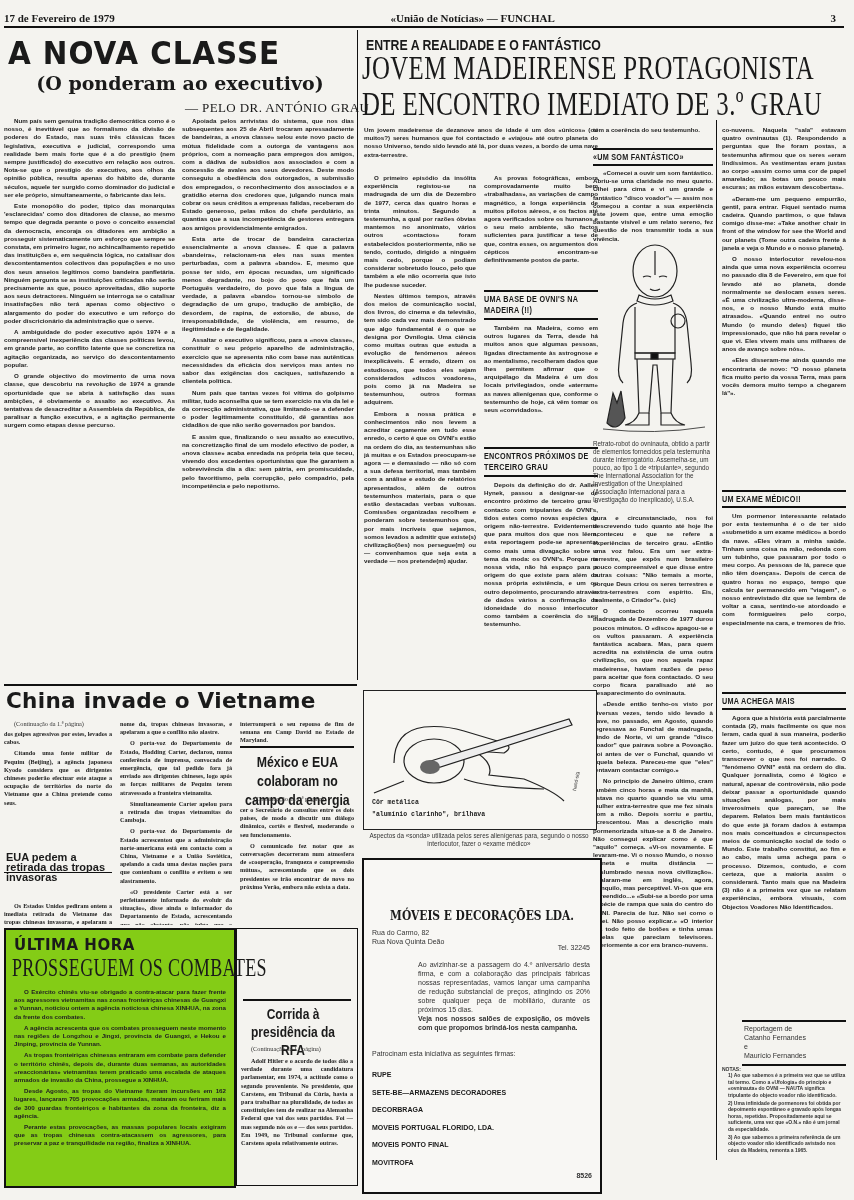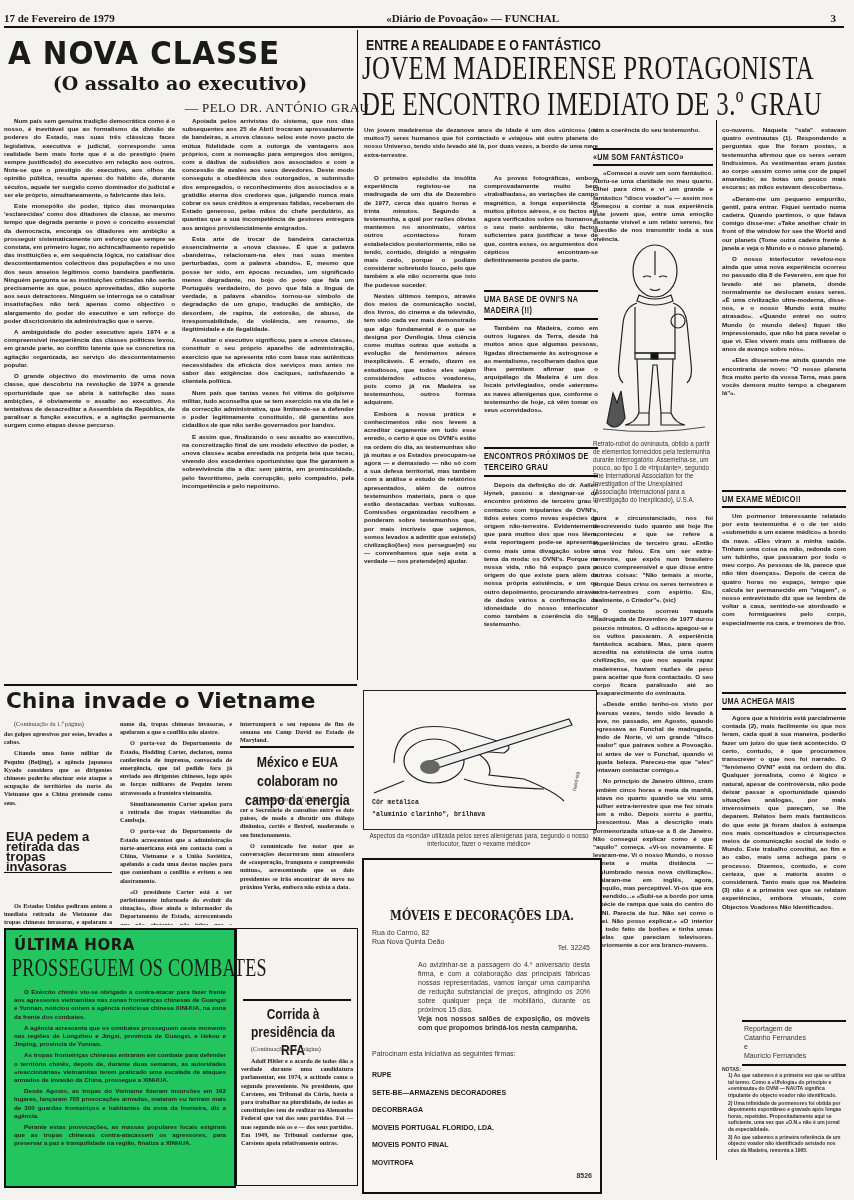--- a/index.html
+++ b/index.html
@@ -12,26 +12,26 @@
   .sub-h { font-family:"Liberation Sans", sans-serif; font-weight:bold; font-size:8.5px; letter-spacing:0.3px; transform:scaleX(0.85); transform-origin:left; white-space:nowrap; }
   .box { border:2px solid #111; }
   .caption { font-family:"Liberation Sans", sans-serif; font-size:6.3px; line-height:8px; color:#333; }
   svg { display:block; }
 </style>
 </head>
 <body>
 
 <div class="abs masthead">
   <span>17 de Fevereiro de 1979</span>
-  <span>«Diário de Povoação» — FUNCHAL</span>
+  <span>«União de Notícias» — FUNCHAL</span>
   <span style="margin-right:8px">3</span>
 </div>
 
 <div class="abs" style="left:8px;top:34px;font-family:'DejaVu Sans',sans-serif;font-weight:900;font-size:32px;letter-spacing:1px;transform:scaleX(0.92);transform-origin:left;white-space:nowrap;">A NOVA CLASSE</div>
-<div class="abs" style="left:30px;top:72px;width:300px;text-align:center;font-family:'DejaVu Serif',serif;font-weight:bold;font-size:19px;white-space:nowrap;">(O assalto ao executivo)</div>
+<div class="abs" style="left:30px;top:72px;width:300px;text-align:center;font-family:'DejaVu Serif',serif;font-weight:bold;font-size:19px;white-space:nowrap;">(O ponderam ao executivo)</div>
 <div class="abs" style="left:185px;top:100px;font-family:'Liberation Serif',serif;font-size:13px;letter-spacing:0.4px;white-space:nowrap;">— PELO DR. ANTÓNIO GRAU</div>
 
 <div class="abs txt" style="left:4px;top:117px;width:171px;height:545px;">
   <p>Num país sem genuína tradição democrática como é o nosso, é inevitável que ao formalismo da divisão de poderes do Estado, nas suas três clássicas faces legislativa, executiva e judicial, correspondo uma realidade bem mais forte que é a do prestígio (nem sempre justificado) do executivo em relação aos outros. Nota-se que o prestígio do executivo, aos olhos da opinião pública, resulta apenas do hábito de, durante séculos, aquele ter surgido como dominador do judicial e ser ele próprio, simultaneamente, o fabricante das leis.</p>
   <p>Este monopólio do poder, típico das monarquias 'esclarecidas' como dos ditadores de classe, ao mesmo tempo que degrada perante o povo o conceito essencial da democracia, encoraja os ditadores em ambição a prosseguir sistematicamente um esforço que sempre se constata, em primeiro lugar, no achincalhamento repetido das instituições e, em sequência lógica, no catalisar dos descontentamentos colectivos das populações e no uso dos seus anseios legítimos como bandeira panfletária. Ninguém pergunta se as instituições criticadas não serão precisamente as que, pouco aproveitadas, dão suporte aos seus detractores. Ninguém se interroga se o catalisar insatisfações não terá apenas como objectivo o alargamento do poder do executivo e um reforço do poder discricionário da administração que o serve.</p>
   <p>A ambiguidade do poder executivo após 1974 e a compreensível inexperiência das classes políticas levou, em grande parte, ao conflito latente que se concretiza na agitação organizada, ao serviço do descontentamento popular.</p>
   <p>O grande objectivo do movimento de uma nova classe, que descobriu na revolução de 1974 a grande oportunidade que se abria à satisfação das suas ambições, é obviamente o assalto ao executivo. As tentativas de desacreditar a Assembleia da República, de paralisar a função executiva, e a agitação permanente surgem como etapas desse percurso.</p>
 </div>
 <div class="abs txt" style="left:182px;top:117px;width:172px;height:545px;">
   <p>Apoiada pelos arrivistas do sistema, que nos dias subsequentes aos 25 de Abril trocaram apressadamente de bandeiras, a «nova classe» selou este novo pacto de mútua fidelidade com a outorga de vantagens aos próprios, com a nomeação para empregos dos amigos, com a dádiva de subsídios aos associados e com a concessão de avales aos seus devedores. Deste modo conseguiu a obediência dos outorgados, a submissão dos empregados, o reconhecimento dos associados e a gratidão eterna dos credores que, julgando nunca mais cobrar os seus créditos a empresas falidas, receberam do Estado generoso, pelas mãos do chefe perdulário, as quantias que a sua incompetência de gestores entregara aos amigos providencialmente emigrados.</p>
@@ -145,41 +145,41 @@
 <div class="abs caption" style="left:363px;top:832px;width:232px;text-align:center;">Aspectos da «sonda» utilizada pelos seres alienígenas para, segundo o nosso interlocutor, fazer o «exame médico»</div>
 
 <div class="abs rule" style="left:4px;top:684px;width:353px;height:2px;"></div>
 <div class="abs" style="left:6px;top:688px;font-family:'DejaVu Sans',sans-serif;font-weight:bold;font-size:22px;letter-spacing:0.3px;white-space:nowrap;transform:scaleX(0.98);transform-origin:left;">China invade o Vietname</div>
 <div class="abs caption" style="left:14px;top:720px;font-family:'Liberation Serif',serif;">(Continuação da 1.ª página)</div>
 <div class="abs txt" style="left:4px;top:730px;width:108px;height:140px;font-family:'Liberation Serif',serif;">
   <p style="text-indent:0">dos golpes agressivos por estes, levados a cabos.</p>
   <p>Citando uma fonte militar de Pequim (Beijing), a agência japonesa Kyodo considera que os dirigentes chineses poderão efectuar este ataque a ocupação de territórios do norte do Vietname que a China pretende como seus.</p>
 </div>
 <div class="abs rule" style="left:4px;top:872px;width:108px;height:1px;"></div>
-<div class="abs" style="left:6px;top:832px;width:104px;font-family:'Liberation Sans',sans-serif;font-weight:bold;font-size:13px;line-height:10px;">EUA pedem a retirada das tropas invasoras</div>
+<div class="abs" style="left:6px;top:852px;width:104px;font-family:'Liberation Sans',sans-serif;font-weight:bold;font-size:11px;line-height:10px;">EUA pedem a retirada das tropas invasoras</div>
 <div class="abs txt" style="left:4px;top:902px;width:108px;height:24px;font-family:'Liberation Serif',serif;text-indent:10px;">Os Estados Unidos pediram ontem a imediata retirada do Vietname das tropas chinesas invasoras, e apelaram a que o conflito não alastre.</div>
 
 <div class="abs txt" style="left:120px;top:720px;width:112px;height:205px;font-family:'Liberation Serif',serif;">
   <p style="text-indent:0">nome da, tropas chinesas invasoras, e apelaram a que o conflito não alastre.</p>
   <p>O porta-voz do Departamento de Estado, Hodding Carter, declarou, numa conferência de imprensa, convocada de emergência, que tal pedido fora já enviado aos dirigentes chineses, logo após as forças militares de Pequim terem atravessado a fronteira vietnamita.</p>
   <p>Simultaneamente Carter apelou para a retirada das tropas vietnamitas do Camboja.</p>
   <p>O porta-voz do Departamento de Estado acrescentou que a administração norte-americana está em contacto com a China, Vietname e a União Soviética, apelando a cada uma destas nações para que contenham o conflito e evitem o seu alastramento.</p>
   <p>«O presidente Carter está a ser perfeitamente informado do evoluir da situação», disse ainda o informador do Departamento de Estado, acrescentando que não obstante, não julga que o presidente</p>
 </div>
 <div class="abs txt" style="left:240px;top:720px;width:114px;height:26px;font-family:'Liberation Serif',serif;">interromperá o seu repouso de fim de semana em Camp David no Estado de Maryland.</div>
 <div class="abs rule" style="left:240px;top:746px;width:114px;height:2px;"></div>
 
 <div class="abs" style="left:240px;top:752px;width:140px;font-family:'Liberation Sans',sans-serif;font-weight:bold;font-size:15px;line-height:19px;text-align:center;transform:scaleX(0.82);transform-origin:left;">México e EUA colaboram no campo da energia</div>
 <div class="abs caption" style="left:254px;top:795px;font-family:'Liberation Serif',serif;">(Continuação da 1.ª página)</div>
 <div class="abs txt" style="left:240px;top:806px;width:114px;height:100px;font-family:'Liberation Serif',serif;">
   <p style="text-indent:0">cer o Secretário de consultas entre os dois países, de modo a discutir um diálogo dinâmico, cortês e flexível, moderando o seu funcionamento.</p>
   <p>O comunicado fez notar que as conversações decorreram num atmosfera de «cooperação, franqueza e compreensão mútua», acrescentando que os dois presidentes se irão encontrar de novo no próximo Verão, embora não exista a data.</p>
 </div>
 
-<div class="abs box" style="left:4px;top:928px;width:228px;height:256px;background:#22c55e;">
+<div class="abs box" style="left:4px;top:928px;width:228px;height:256px;background:#84cc16;">
   <div class="abs" style="left:8px;top:6px;font-family:'DejaVu Sans',sans-serif;font-weight:bold;font-size:15px;letter-spacing:0.5px;">ÚLTIMA HORA</div>
   <div class="abs" style="left:6px;top:24px;font-family:'Liberation Serif',serif;font-size:25px;white-space:nowrap;transform:scaleX(0.72);transform-origin:left;letter-spacing:0.5px;">PROSSEGUEM OS COMBATES</div>
   <div class="abs txt" style="left:8px;top:58px;width:212px;height:190px;">
     <p>O Exército chinês viu-se obrigado a contra-atacar para fazer frente aos agressores vietnamitas nas zonas fronteiriças chinesas de Guangxi e Yunnan, noticiou ontem a agência noticiosa chinesa XINHUA, na zona da frente dos combates.</p>
     <p>A agência acrescenta que os combates prosseguem neste momento nas regiões de Longzhou e Jingxi, província de Guangxi, e Hekou e Jinping, província de Yunnan.</p>
     <p>As tropas fronteiriças chinesas entraram em combate para defender o território chinês, depois de, durante duas semanas, as autoridades «reaccionárias» vietnamitas terem praticado uma escalada de ataques armados de invasão da China, prossegue a XINHUA.</p>
     <p>Desde Agosto, as tropas do Vietname fizeram incursões em 162 lugares, lançaram 705 provocações armadas, mataram ou feriram mais de 300 guardas fronteiriços e habitantes da zona da fronteira, diz a agência.</p>
     <p>Perante estas provocações, as massas populares locais exigiram que as tropas chinesas contra-atacassem os agressores, para preservar a paz e tranquilidade na região, finaliza a XINHUA.</p>
   </div>
 </div>

